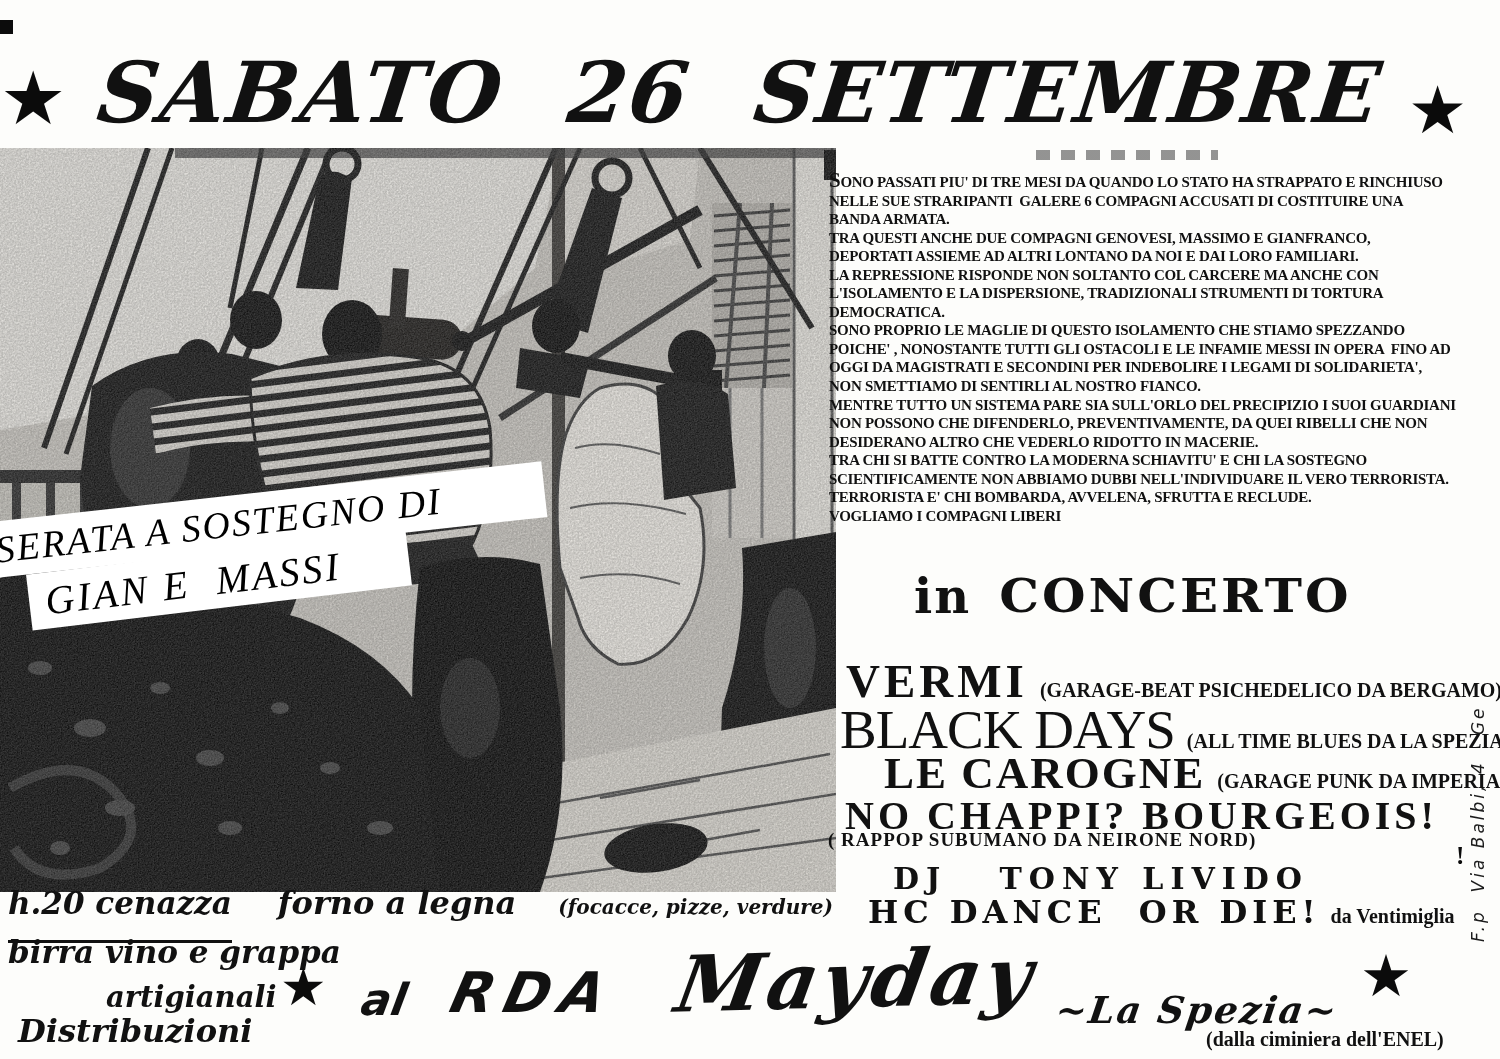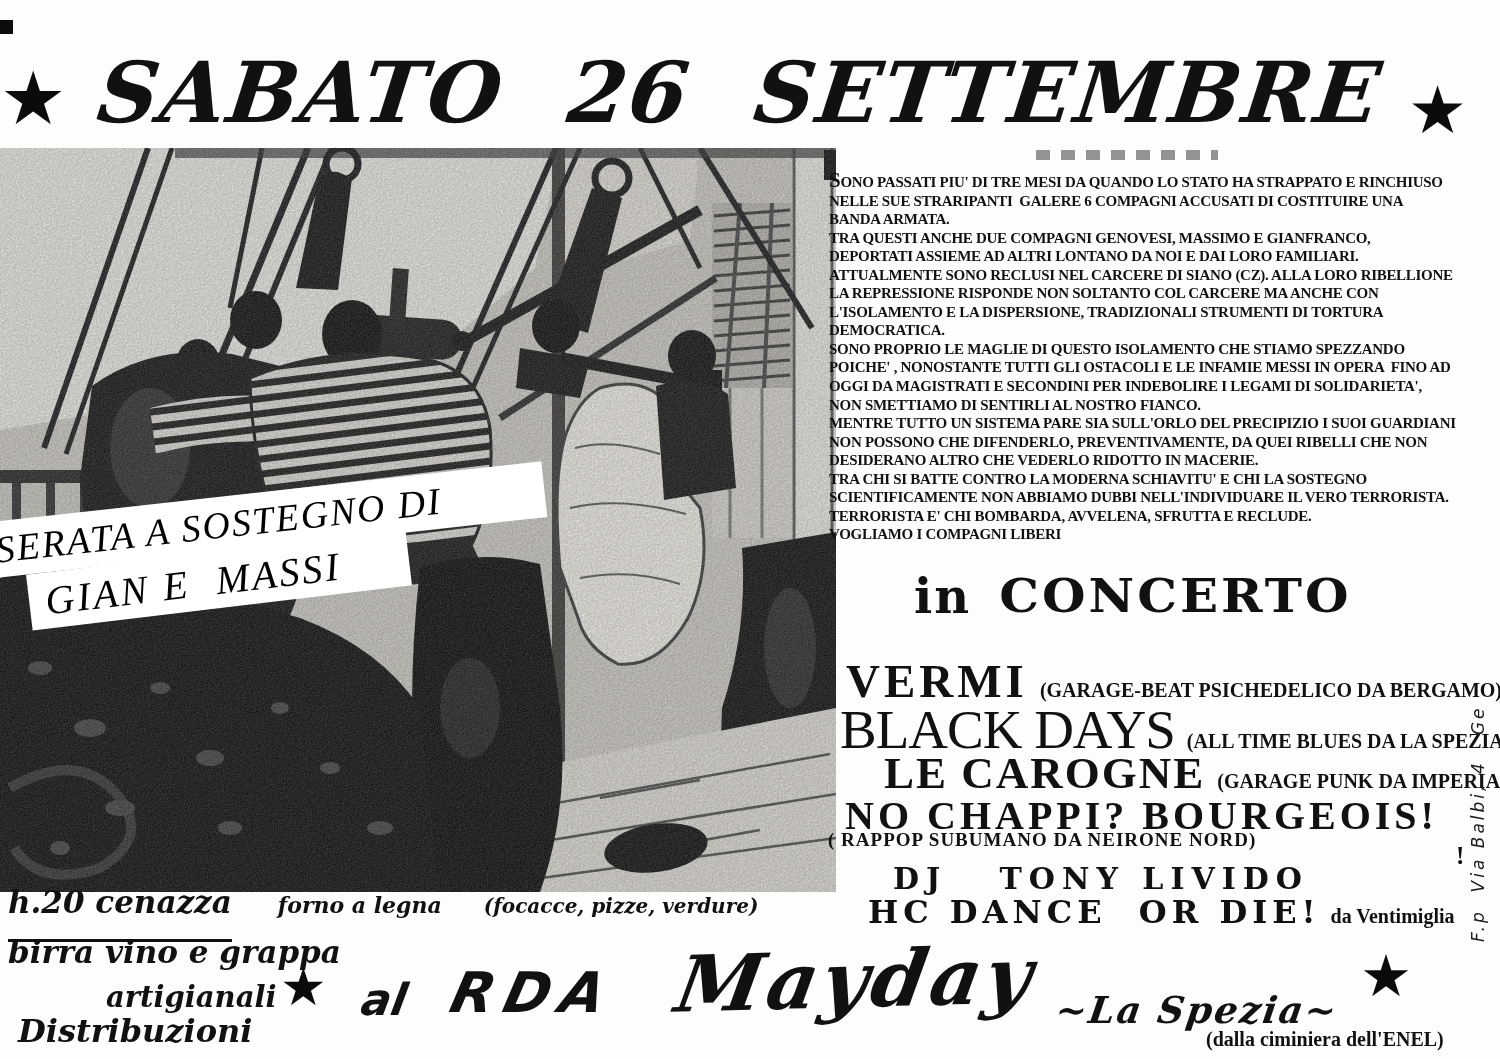--- a/index.html
+++ b/index.html
@@ -58,21 +58,21 @@
   .dj-line{position:absolute;left:893px;top:861px;font-family:"DejaVu Serif",serif;
       font-weight:bold;font-size:30px;letter-spacing:7px;}
   .hc-line{position:absolute;left:868px;top:893px;font-family:"DejaVu Serif",serif;
       font-weight:bold;font-size:32px;letter-spacing:5px;display:flex;align-items:baseline;}
   .hc-origin{font-family:"Liberation Serif",serif;font-size:20px;letter-spacing:0;margin-left:10px;}
 
   
   .script{font-family:"DejaVu Serif",serif;font-weight:bold;font-style:italic;}
   .detail1{left:8px;top:884px;display:flex;align-items:baseline;white-space:nowrap;}
   .d-time{font-size:31px;border-bottom:3px solid #111;padding-bottom:19px;}
-  .d-food{font-size:22px;margin-left:46px;font-style:italic;}
+  .d-food{font-size:32px;margin-left:46px;font-style:italic;}
   .d-foodnote{font-size:20px;margin-left:42px;}
   .detail2{left:8px;top:934px;font-size:31px;}
   .detail3{left:106px;top:980px;font-size:29px;}
   .detail4{left:18px;top:1012px;font-size:32px;}
 
   
   .star-v1{left:280px;top:962px;font-size:52px;}
   .star-v2{left:1360px;top:948px;font-size:58px;}
   .v-al{left:362px;top:974px;font-family:"DejaVu Sans",sans-serif;font-weight:bold;
       font-style:italic;font-size:44px;transform:skewX(-10deg);}
@@ -248,21 +248,20 @@
     <div class="banner banner1">SERATA A SOSTEGNO DI</div>
     <div class="banner banner2">GIAN E  MASSI</div>
   </div>
 
   <div class="manifesto">
     <div class="manifesto-line">SONO PASSATI PIU' DI TRE MESI DA QUANDO LO STATO HA STRAPPATO E RINCHIUSO</div>
     <div class="manifesto-line">NELLE SUE STRARIPANTI  GALERE 6 COMPAGNI ACCUSATI DI COSTITUIRE UNA</div>
     <div class="manifesto-line">BANDA ARMATA.</div>
     <div class="manifesto-line">TRA QUESTI ANCHE DUE COMPAGNI GENOVESI, MASSIMO E GIANFRANCO,</div>
     <div class="manifesto-line">DEPORTATI ASSIEME AD ALTRI LONTANO DA NOI E DAI LORO FAMILIARI.</div>
-    <div class="manifesto-line">ATTUALMENTE SONO RECLUSI NEL CARCERE DI SIANO (CZ). ALLA LORO RIBELLIONE</div>
     <div class="manifesto-line">LA REPRESSIONE RISPONDE NON SOLTANTO COL CARCERE MA ANCHE CON</div>
     <div class="manifesto-line">L'ISOLAMENTO E LA DISPERSIONE, TRADIZIONALI STRUMENTI DI TORTURA</div>
     <div class="manifesto-line">DEMOCRATICA.</div>
     <div class="manifesto-line">SONO PROPRIO LE MAGLIE DI QUESTO ISOLAMENTO CHE STIAMO SPEZZANDO</div>
     <div class="manifesto-line">POICHE' , NONOSTANTE TUTTI GLI OSTACOLI E LE INFAMIE MESSI IN OPERA  FINO AD</div>
     <div class="manifesto-line">OGGI DA MAGISTRATI E SECONDINI PER INDEBOLIRE I LEGAMI DI SOLIDARIETA',</div>
     <div class="manifesto-line">NON SMETTIAMO DI SENTIRLI AL NOSTRO FIANCO.</div>
     <div class="manifesto-line">MENTRE TUTTO UN SISTEMA PARE SIA SULL'ORLO DEL PRECIPIZIO I SUOI GUARDIANI</div>
     <div class="manifesto-line">NON POSSONO CHE DIFENDERLO, PREVENTIVAMENTE, DA QUEI RIBELLI CHE NON</div>
     <div class="manifesto-line">DESIDERANO ALTRO CHE VEDERLO RIDOTTO IN MACERIE.</div>

